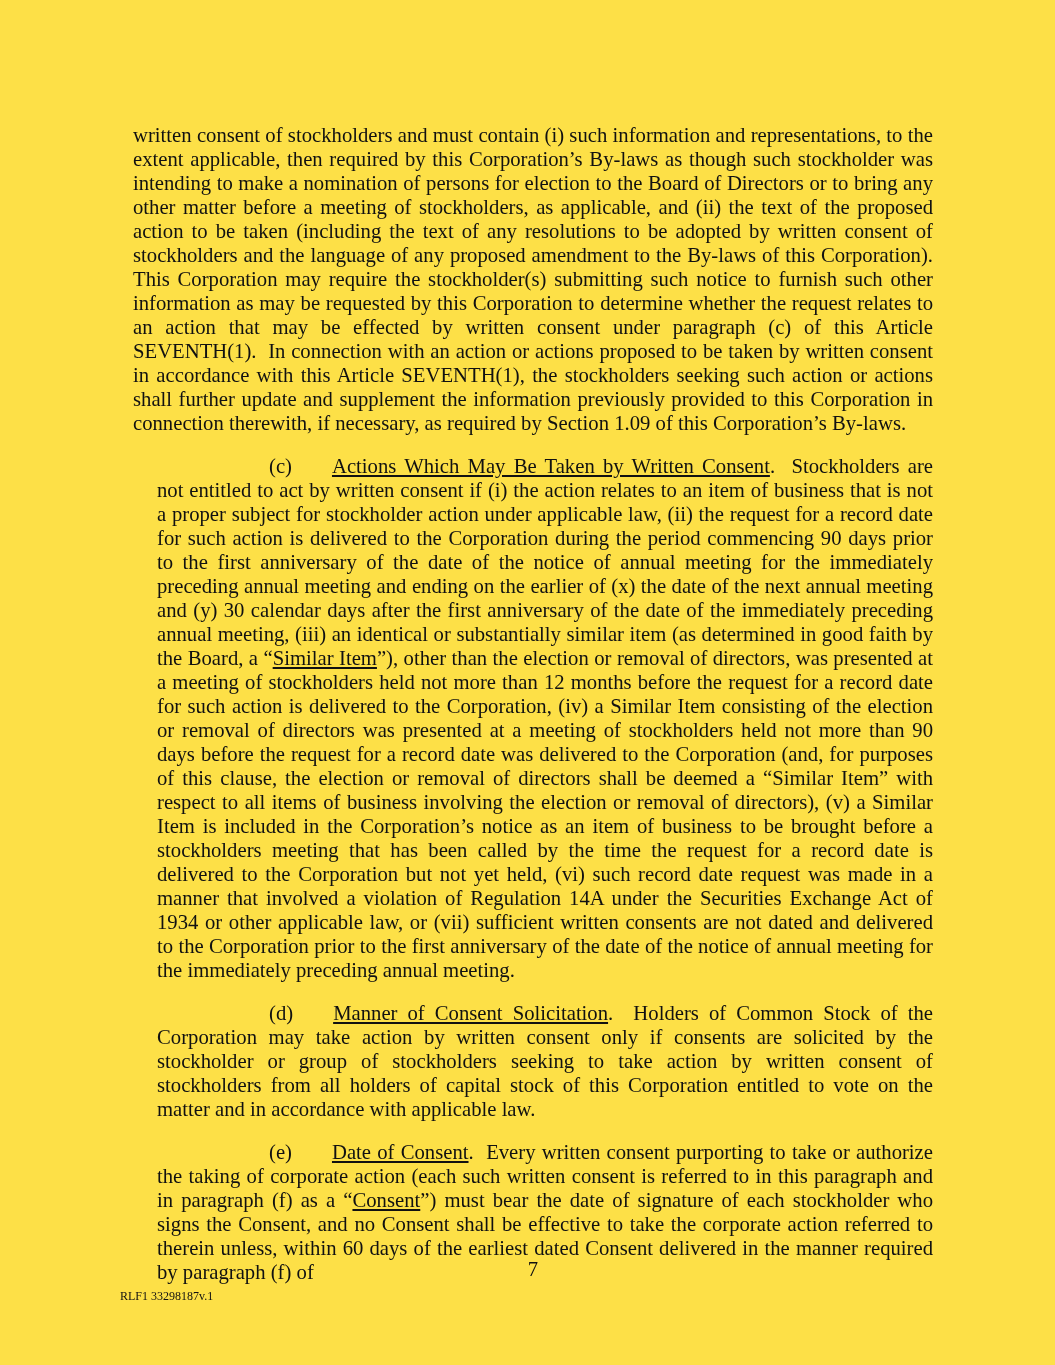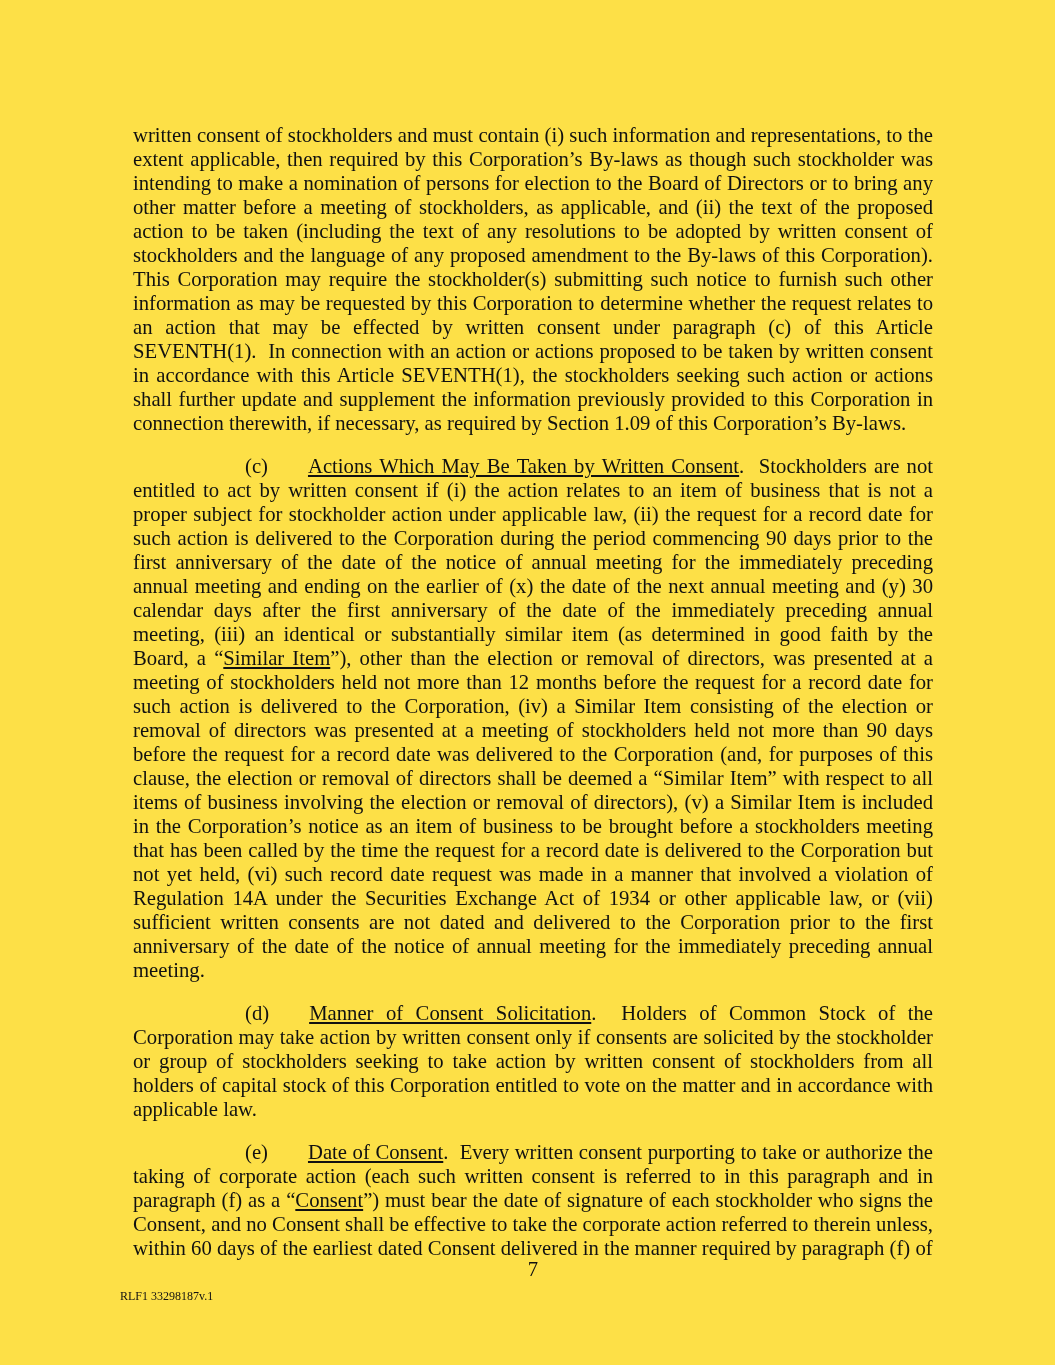--- a/index.html
+++ b/index.html
@@ -24,20 +24,21 @@
     font-size: 20.7px;
     line-height: 24px;
   }
   .para {
     margin: 0 0 19px 0;
     text-align: justify;
     white-space: pre-wrap;
   }
   .para.lettered {
     text-indent: 112px;
+    margin-left: 24px;
   }
   .tab {
     display: inline-block;
     width: 40px;
   }
   .u {
     text-decoration: underline;
     text-underline-offset: 2px;
   }
   .page-number {

